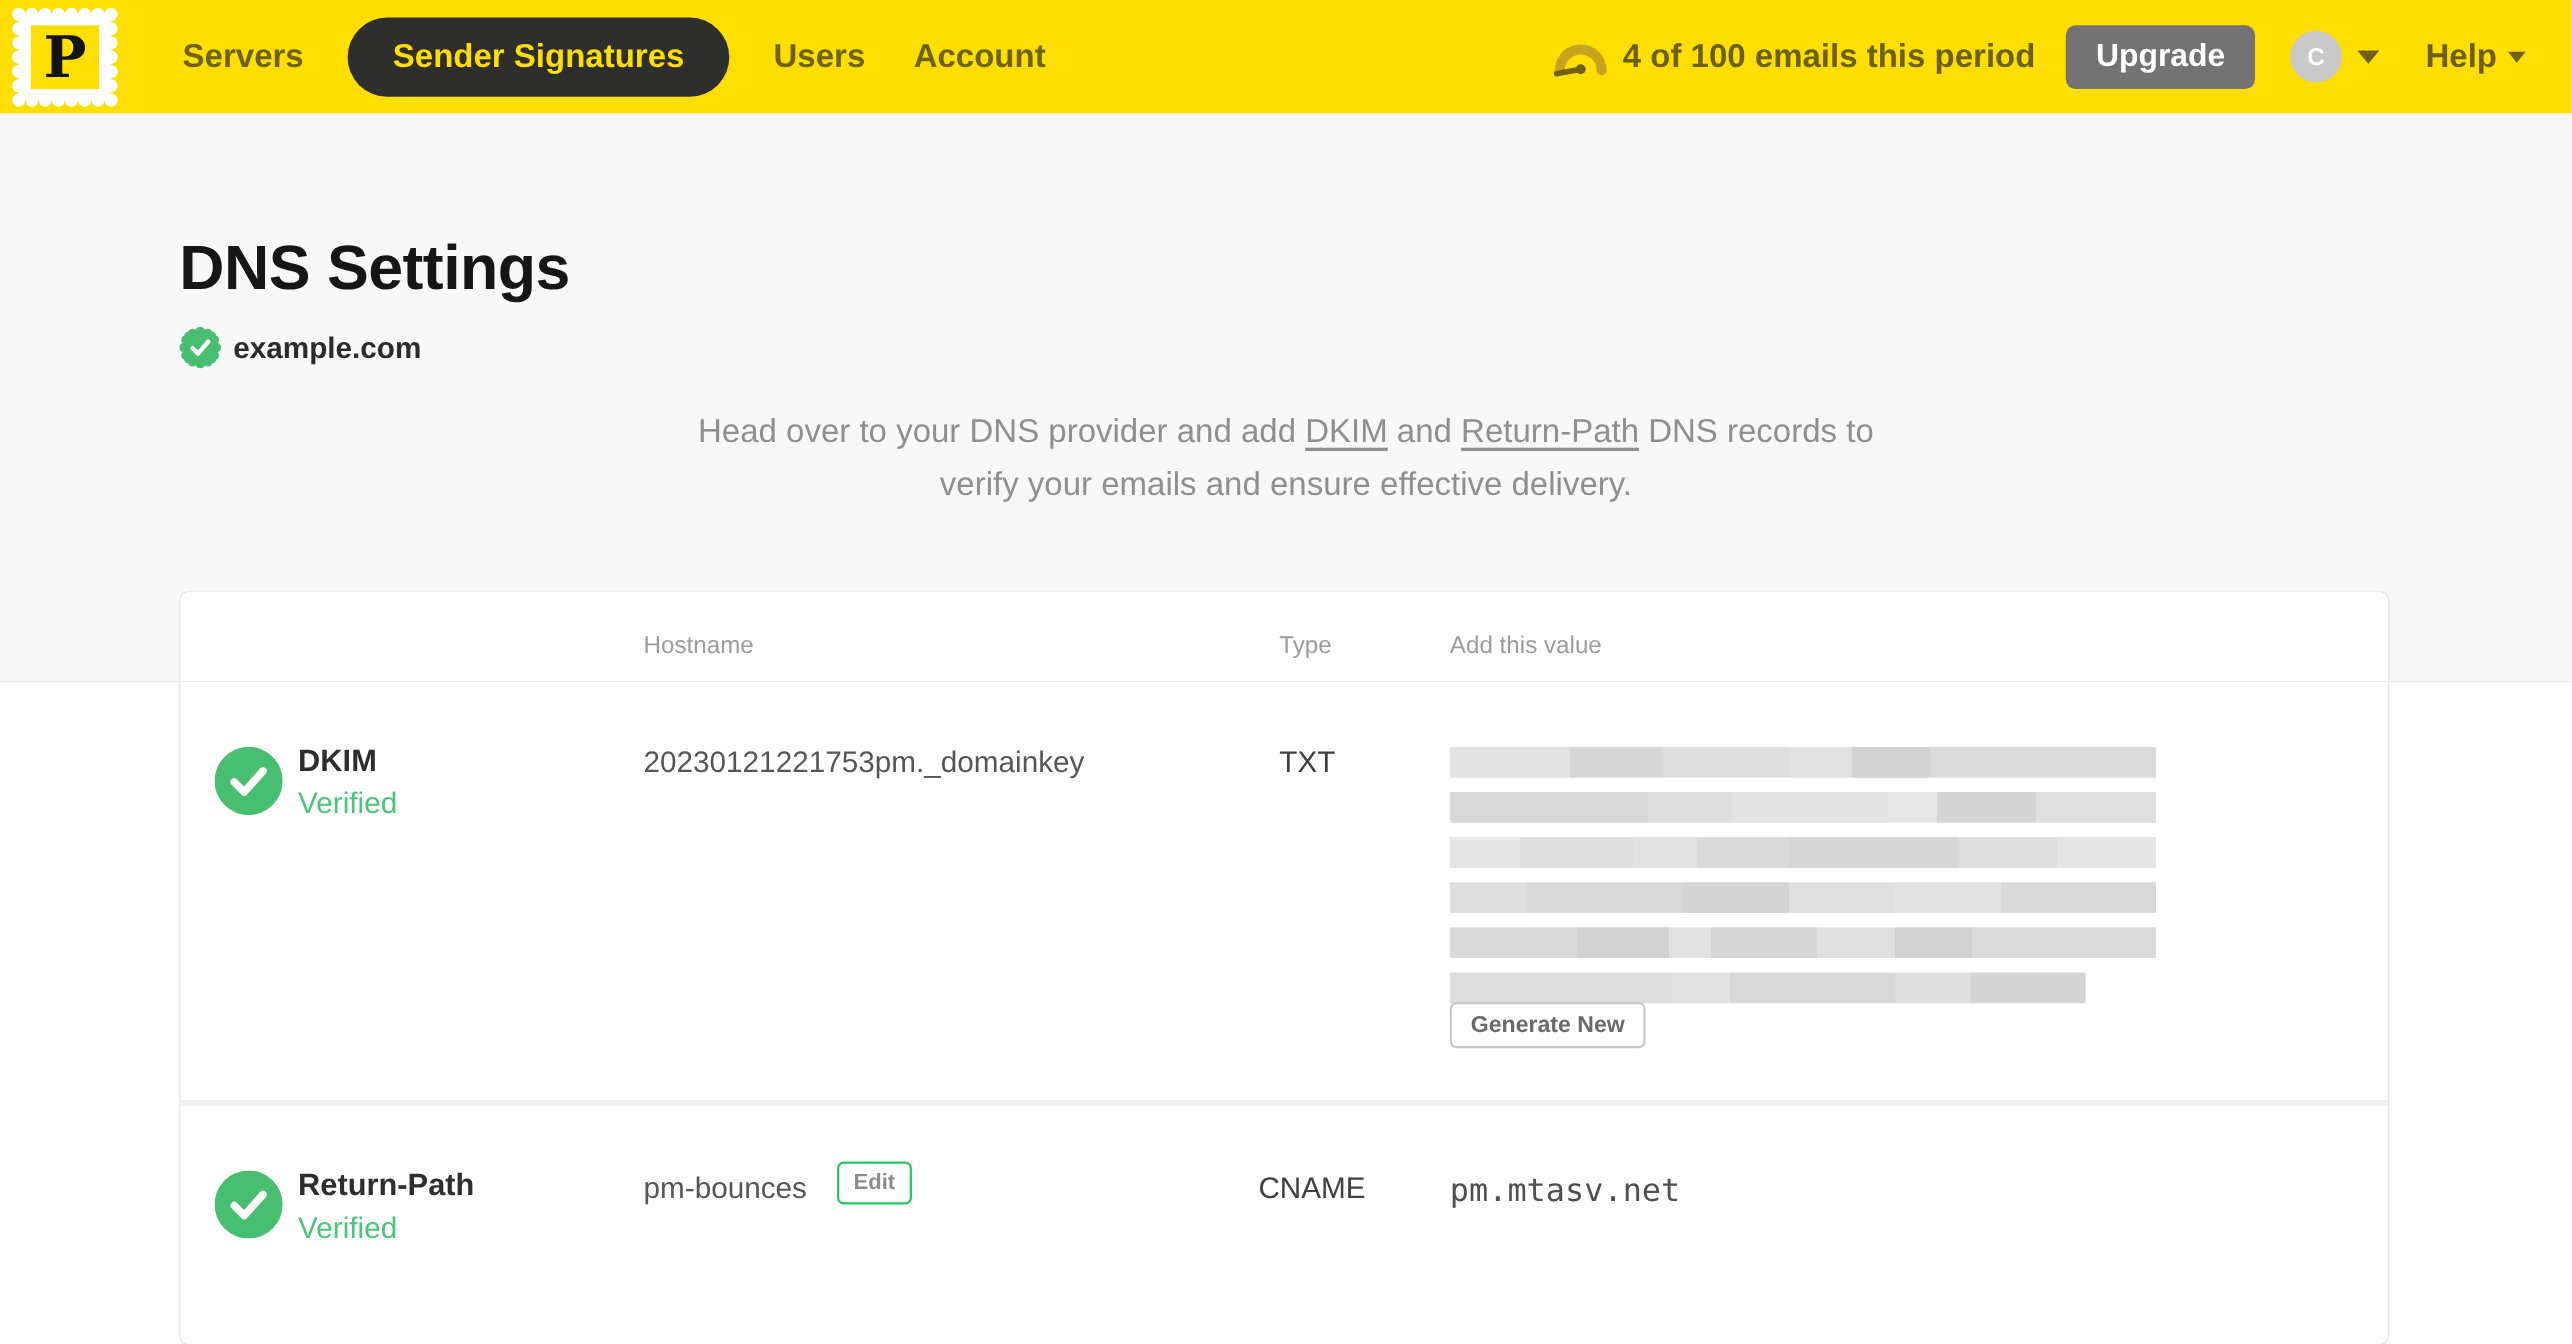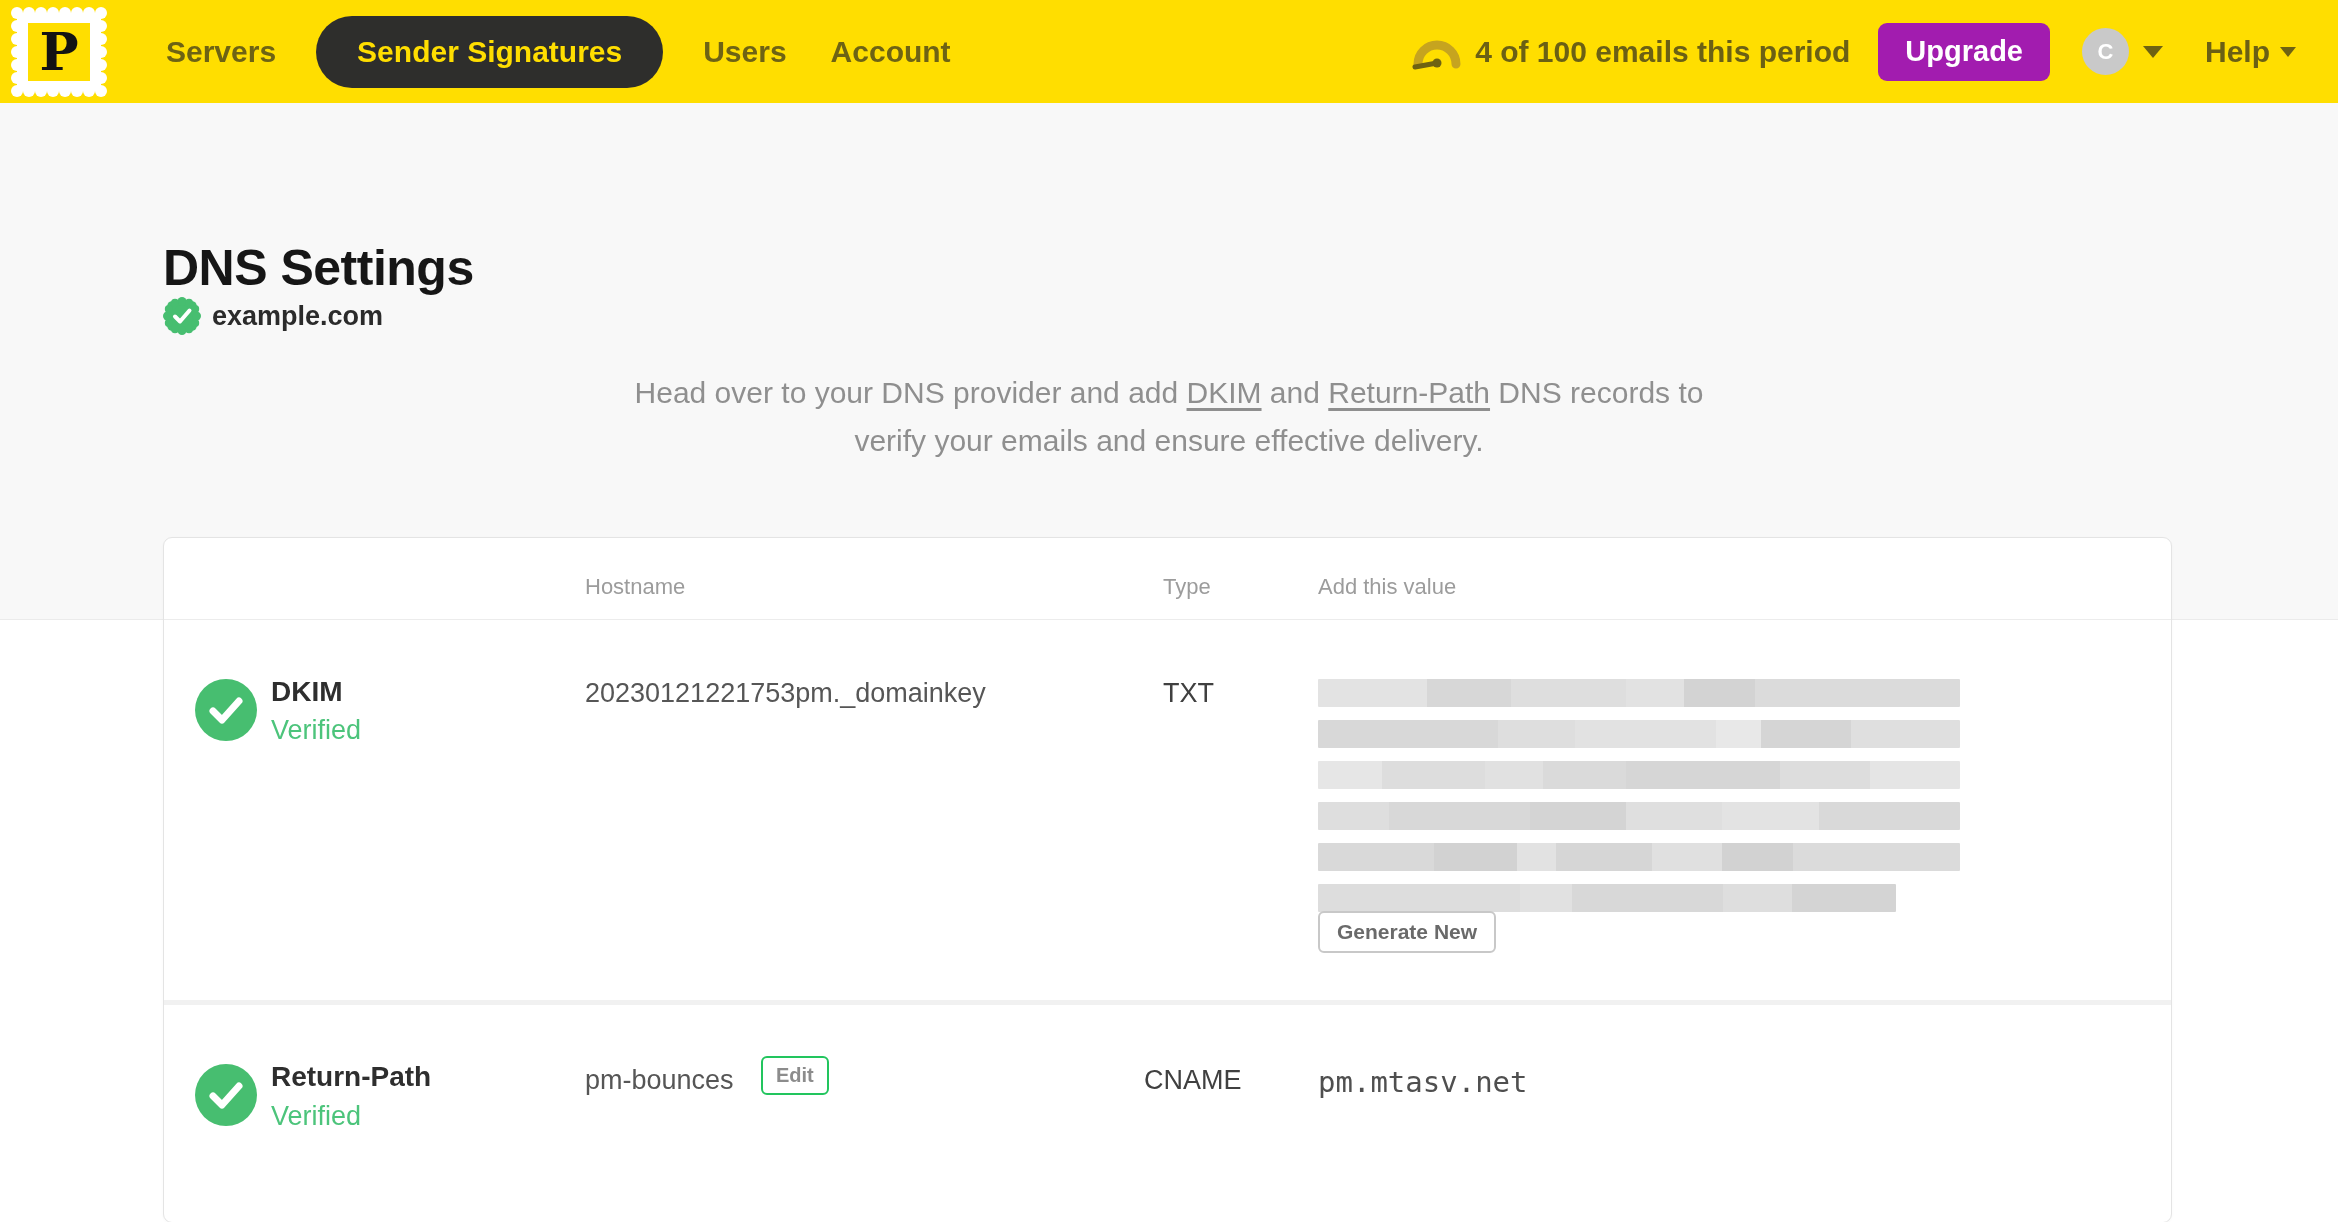--- a/index.html
+++ b/index.html
@@ -18,42 +18,42 @@
     cursor:pointer; white-space:nowrap;
   }
   .nav-item.active{
     background:#2E2E2C; color:#FFDE00; border-radius:38px;
     padding:19px 41px; margin:0 18px;
   }
   .nav-right{ margin-left:auto; display:flex; align-items:center; }
   .gauge{ width:50px; height:36px; margin-right:14px; }
   .usage{ font-size:30px; font-weight:bold; color:#6B6014; white-space:nowrap; }
   .upgrade-btn{
-    background:#a21caf; color:#fff; font-size:29px; font-weight:bold;
+    background:#737373; color:#fff; font-size:29px; font-weight:bold;
     border:none; border-radius:9px; height:58px; padding:0 27px;
     margin-left:28px; cursor:pointer; font-family:inherit;
   }
   .avatar-group{ display:flex; align-items:center; margin-left:32px; cursor:pointer; }
   .avatar{
     width:47px; height:47px; border-radius:50%; background:#C9C9C9;
     color:#fff; font-size:22px; font-weight:bold; display:flex;
     align-items:center; justify-content:center;
   }
   .caret{
     width:0; height:0; border-left:10px solid transparent; border-right:10px solid transparent;
     border-top:12px solid #6E6212; margin-left:14px; display:inline-block;
   }
   .help-group{ display:flex; align-items:center; margin-left:42px; cursor:pointer; }
   .help-label{ font-size:30px; font-weight:bold; color:#6B6014; }
   .help-group .caret{ border-left-width:8px; border-right-width:8px; border-top-width:10px; margin-left:10px; }
 
   
   .page-title{
-    position:absolute; left:163px; top:211px; font-size:50px; font-weight:bold;
-    color:#161616; letter-spacing:-0.5px;margin-top:28px;
+    position:absolute; left:163px; top:211px; font-size:57px; font-weight:bold;
+    color:#161616; letter-spacing:-0.5px;
   }
   .domain-row{ position:absolute; left:163px; top:297px; display:flex; align-items:center; }
   .seal{ width:38px; height:38px; margin-right:11px; }
   .domain-name{ font-size:27px; font-weight:bold; color:#2B2B2B; }
 
   .instructions{
     position:absolute; left:0; top:369px; width:2338px; text-align:center;
     font-size:30px; line-height:48px; color:#8F8F8F;
   }
   .instructions .line{ display:block; }

